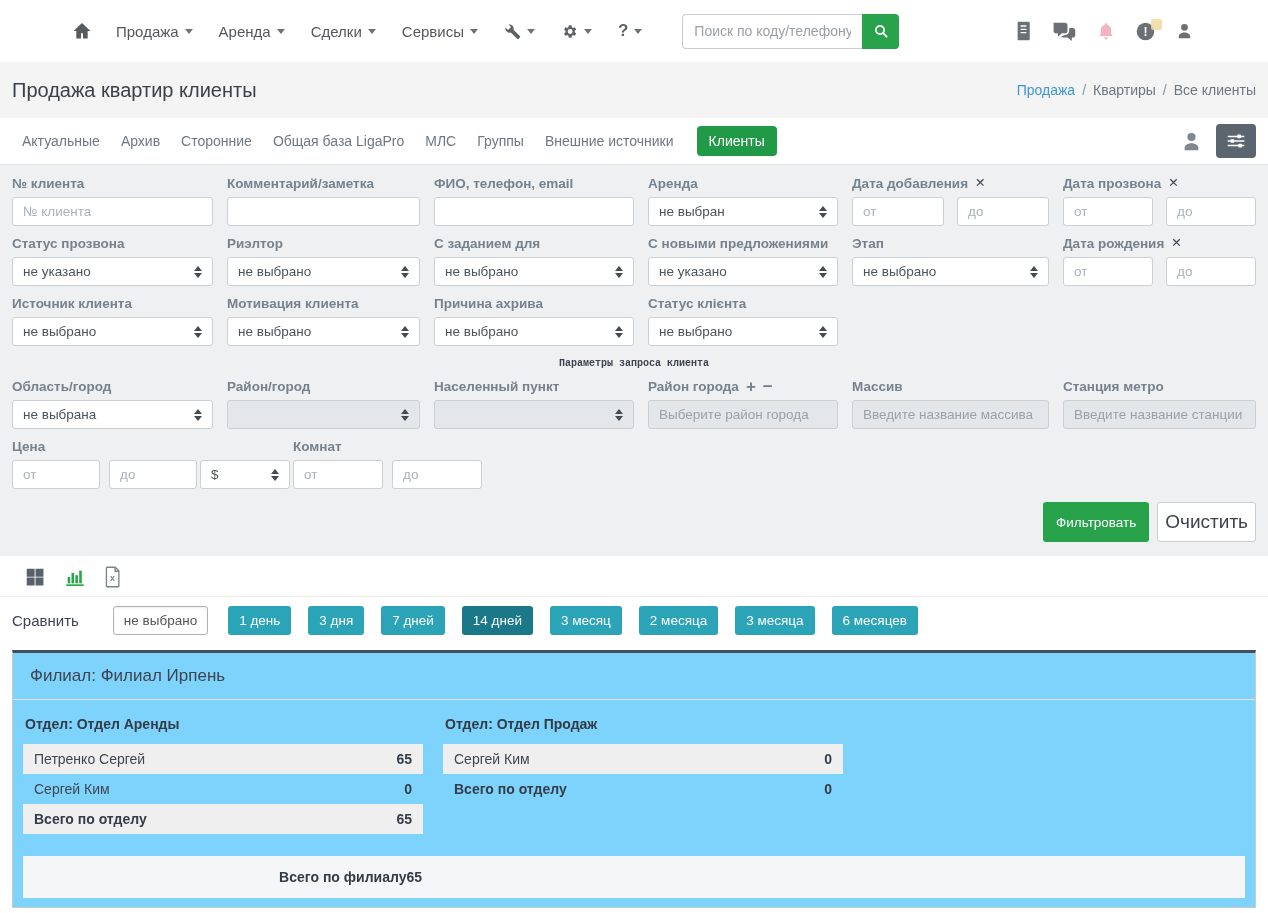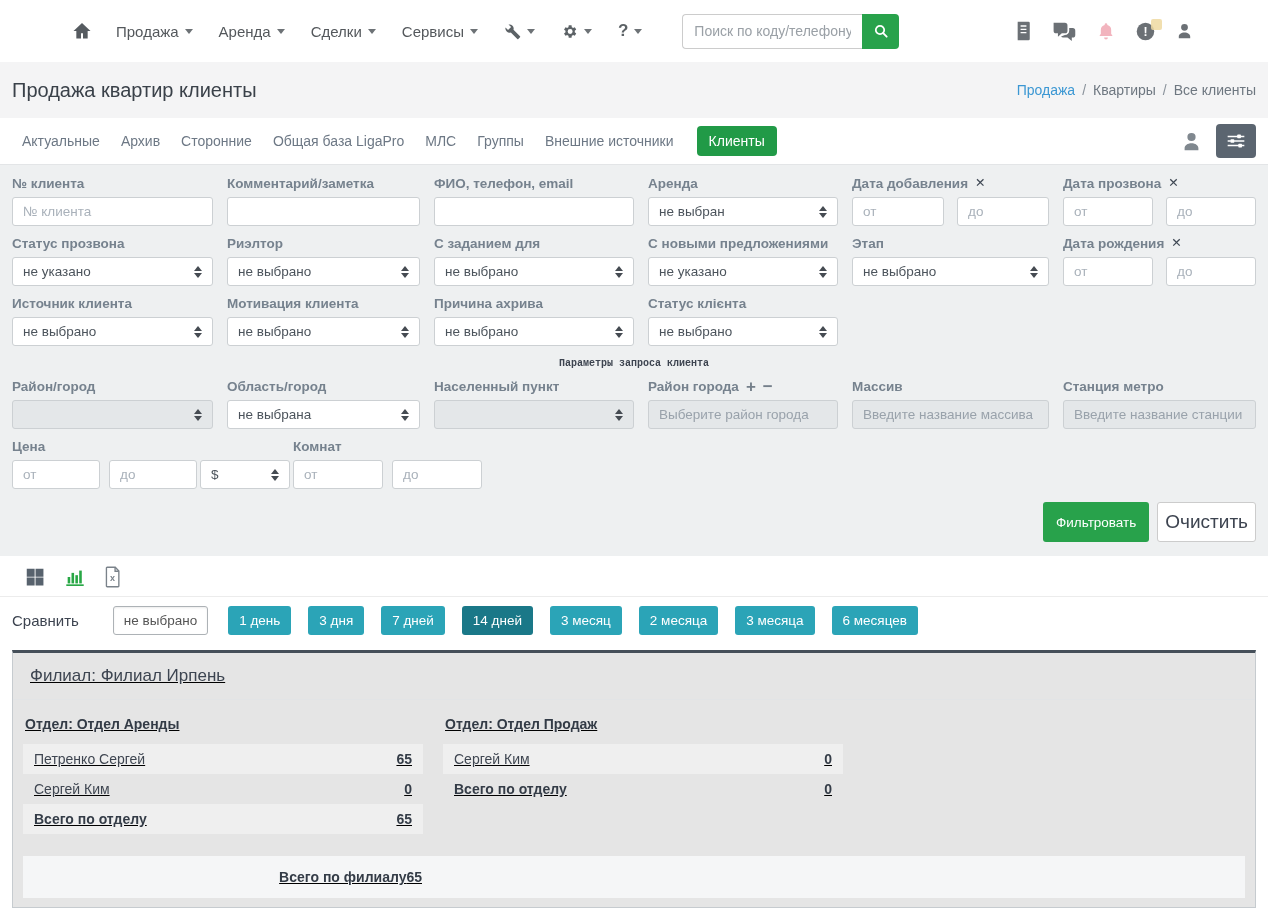--- a/index.html
+++ b/index.html
@@ -80,21 +80,21 @@
   .vicn.excel { color:#7a828a; }
 
   
   .compare { background:#fff; padding:9px 12px 13px; display:flex; align-items:center; }
   .cmp-label { font-size:15px; color:#3d4450; margin-right:34px; }
   .btn-none { background:#fff; border:1px solid #adb2b6; border-radius:3px; padding:6px 10px; font-size:13.5px; color:#555; cursor:pointer; margin-right:20px; box-shadow:inset 0 1px 2px rgba(0,0,0,.08); }
   .pbtn { background:var(--teal); color:#fff; border:none; border-radius:3px; padding:7px 11px; font-size:13.5px; cursor:pointer; margin-right:17px; }
   .pbtn.active { background:var(--teal_active); }
 
   
-  .panel { margin:2px 12px 4px; background:#e5e5e5; border:1px solid #c6cbcf; border-top:3px solid var(--panel_top);text-decoration:underline; }
+  .panel { margin:2px 12px 4px; background:#7dd3fc; border:1px solid #c6cbcf; border-top:3px solid var(--panel_top); }
   .panel-header { padding:13px 17px; font-size:17px; color:#3d4551; border-bottom:1px solid #e2e4e6; }
   .panel-body { padding:16px 10px 0; }
   .dept-cols { display:flex; gap:20px; }
   .dept { width:400px; }
   .dept-title { font-size:14px; font-weight:700; color:#333b46; margin:0 0 12px 2px; }
   .drow { display:flex; justify-content:space-between; align-items:center; min-height:30px; padding:6px 11px; font-size:14px; color:#3f4651; }
   .drow.striped { background:#efefef; }
   .dval { font-weight:700; color:#343c47; }
   .drow.total .dname { font-weight:700; color:#343c47; }
   .branch-band { background:#f5f6f7; margin-top:22px; padding:13px 10px; }
@@ -375,33 +375,33 @@
             <i class="dn"></i>
           </span>
       </div>
     </div>
     <div></div>
       <div></div>
 
     <div class="span-all sec-title">Параметры запроса клиента</div>
 
     <div class="field">
+      <label class="flabel">Область/город</label>
+      <div class="sel">
+        <span>не выбрана</span>
+        <span class="ud">
+            <i class="up"></i>
+            <i class="dn"></i>
+          </span>
+      </div>
+    </div>
+    <div class="field">
       <label class="flabel">Район/город</label>
       <div class="sel dis">
         <span></span>
-        <span class="ud">
-            <i class="up"></i>
-            <i class="dn"></i>
-          </span>
-      </div>
-    </div>
-    <div class="field">
-      <label class="flabel">Область/город</label>
-      <div class="sel">
-        <span>не выбрана</span>
         <span class="ud">
             <i class="up"></i>
             <i class="dn"></i>
           </span>
       </div>
     </div>
     <div class="field">
       <label class="flabel">Населенный пункт</label>
       <div class="sel dis">
         <span></span>

